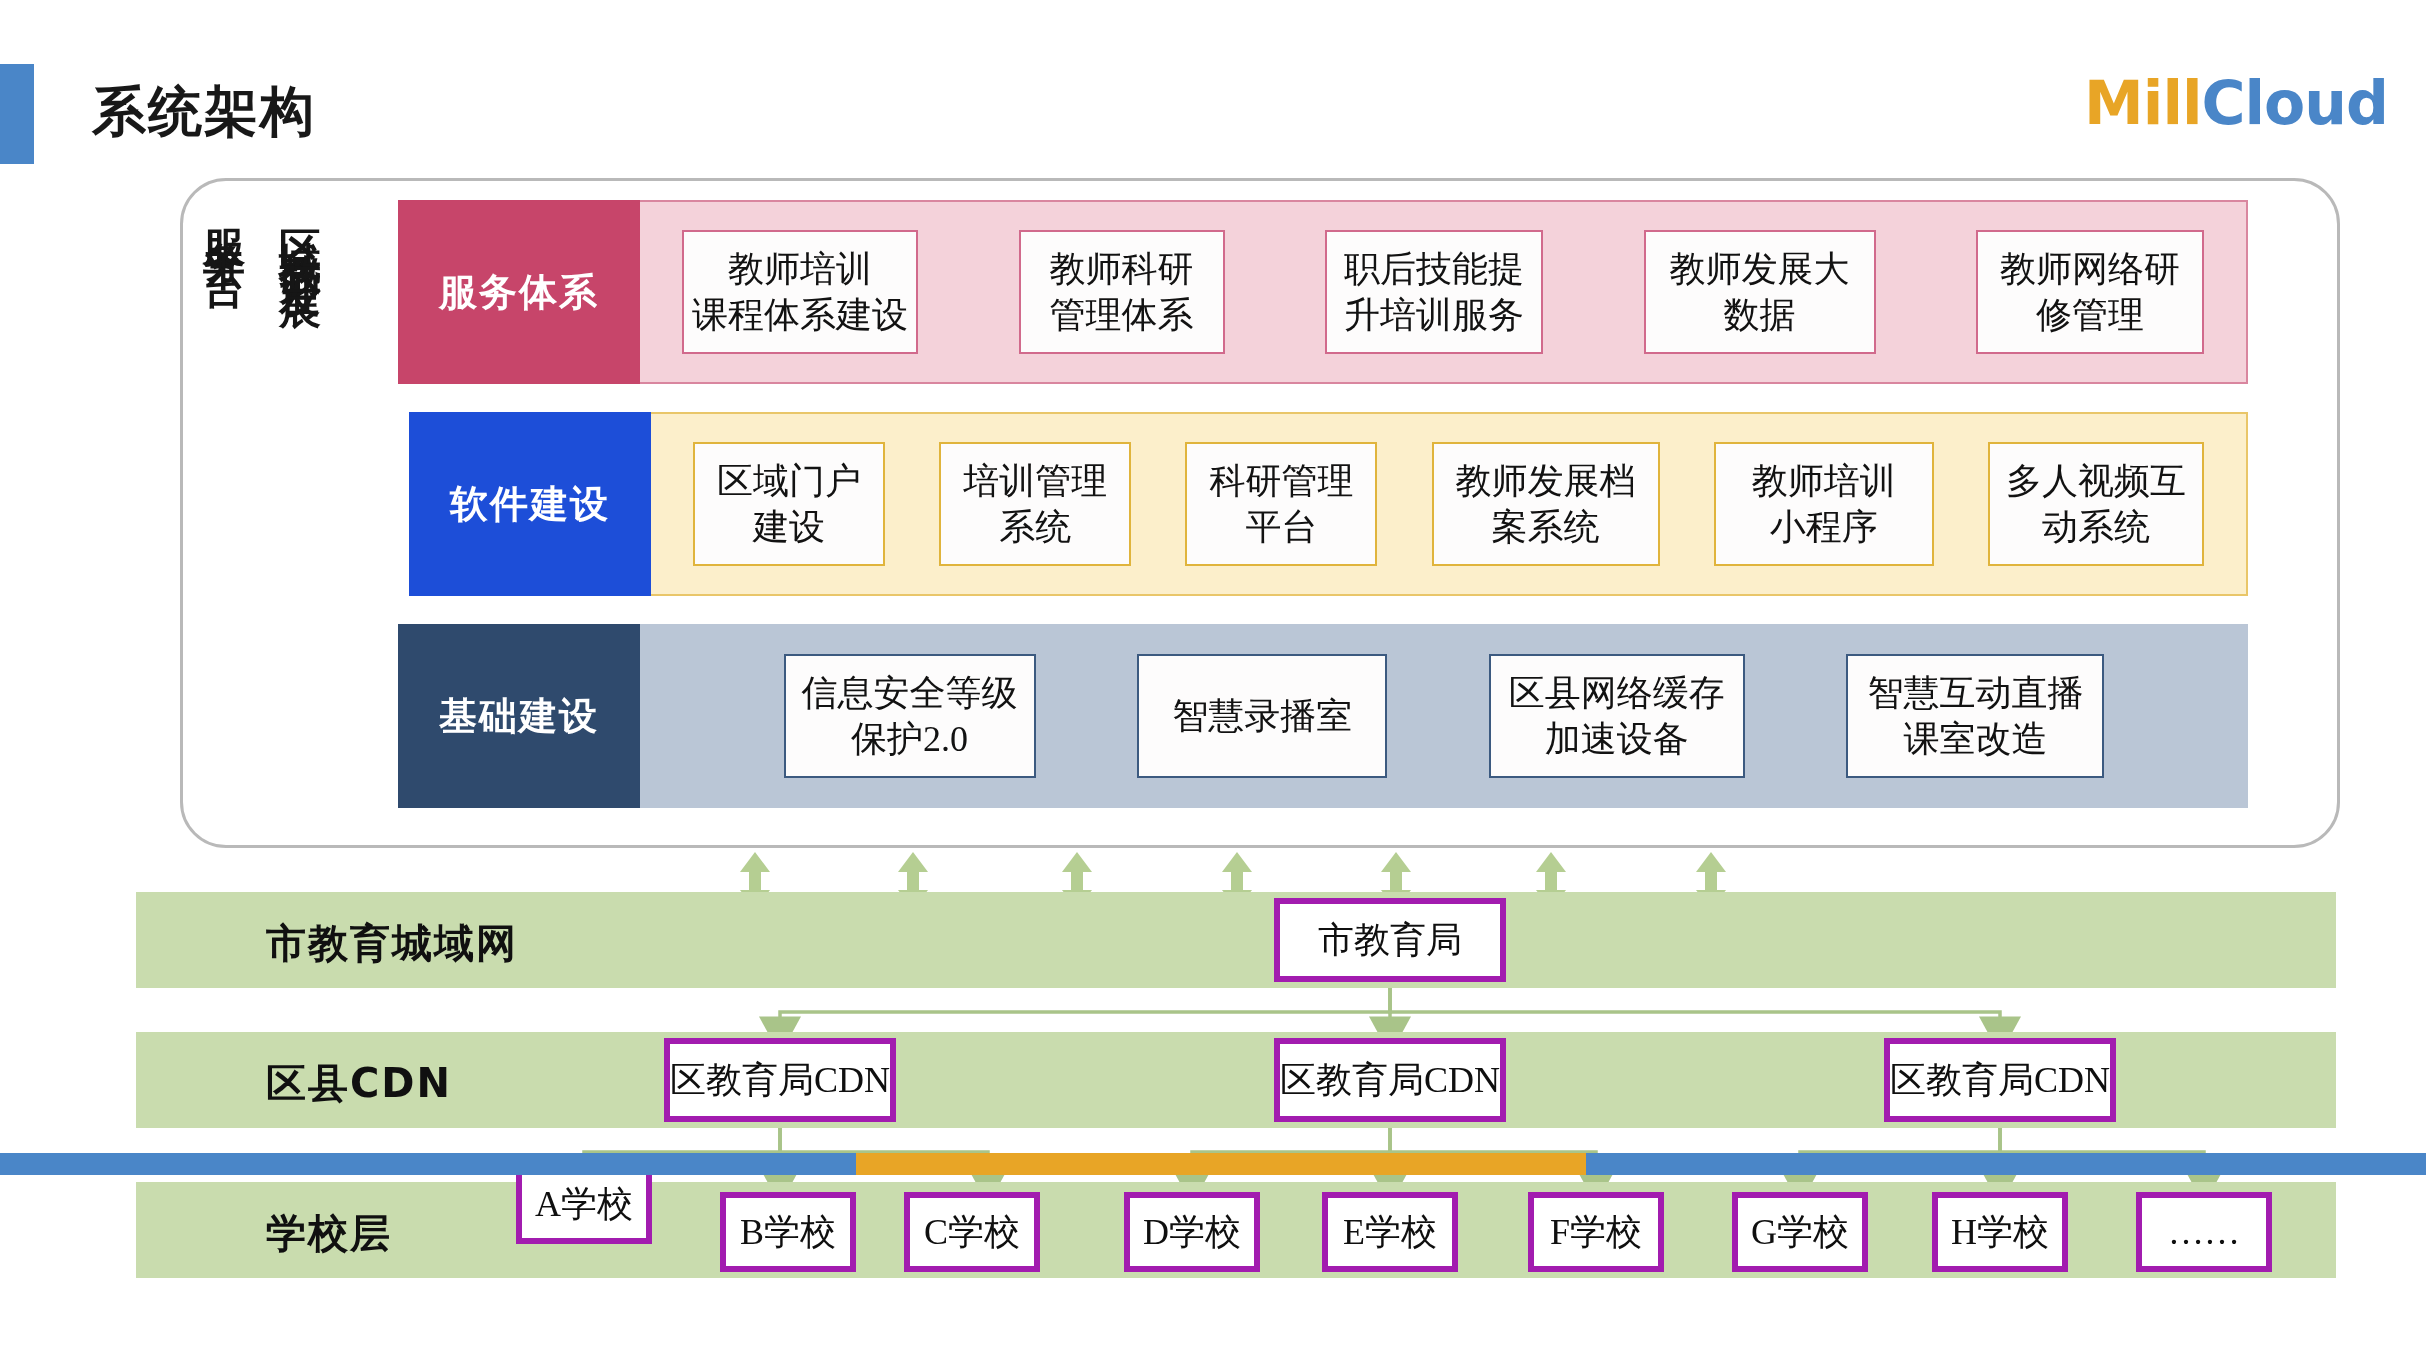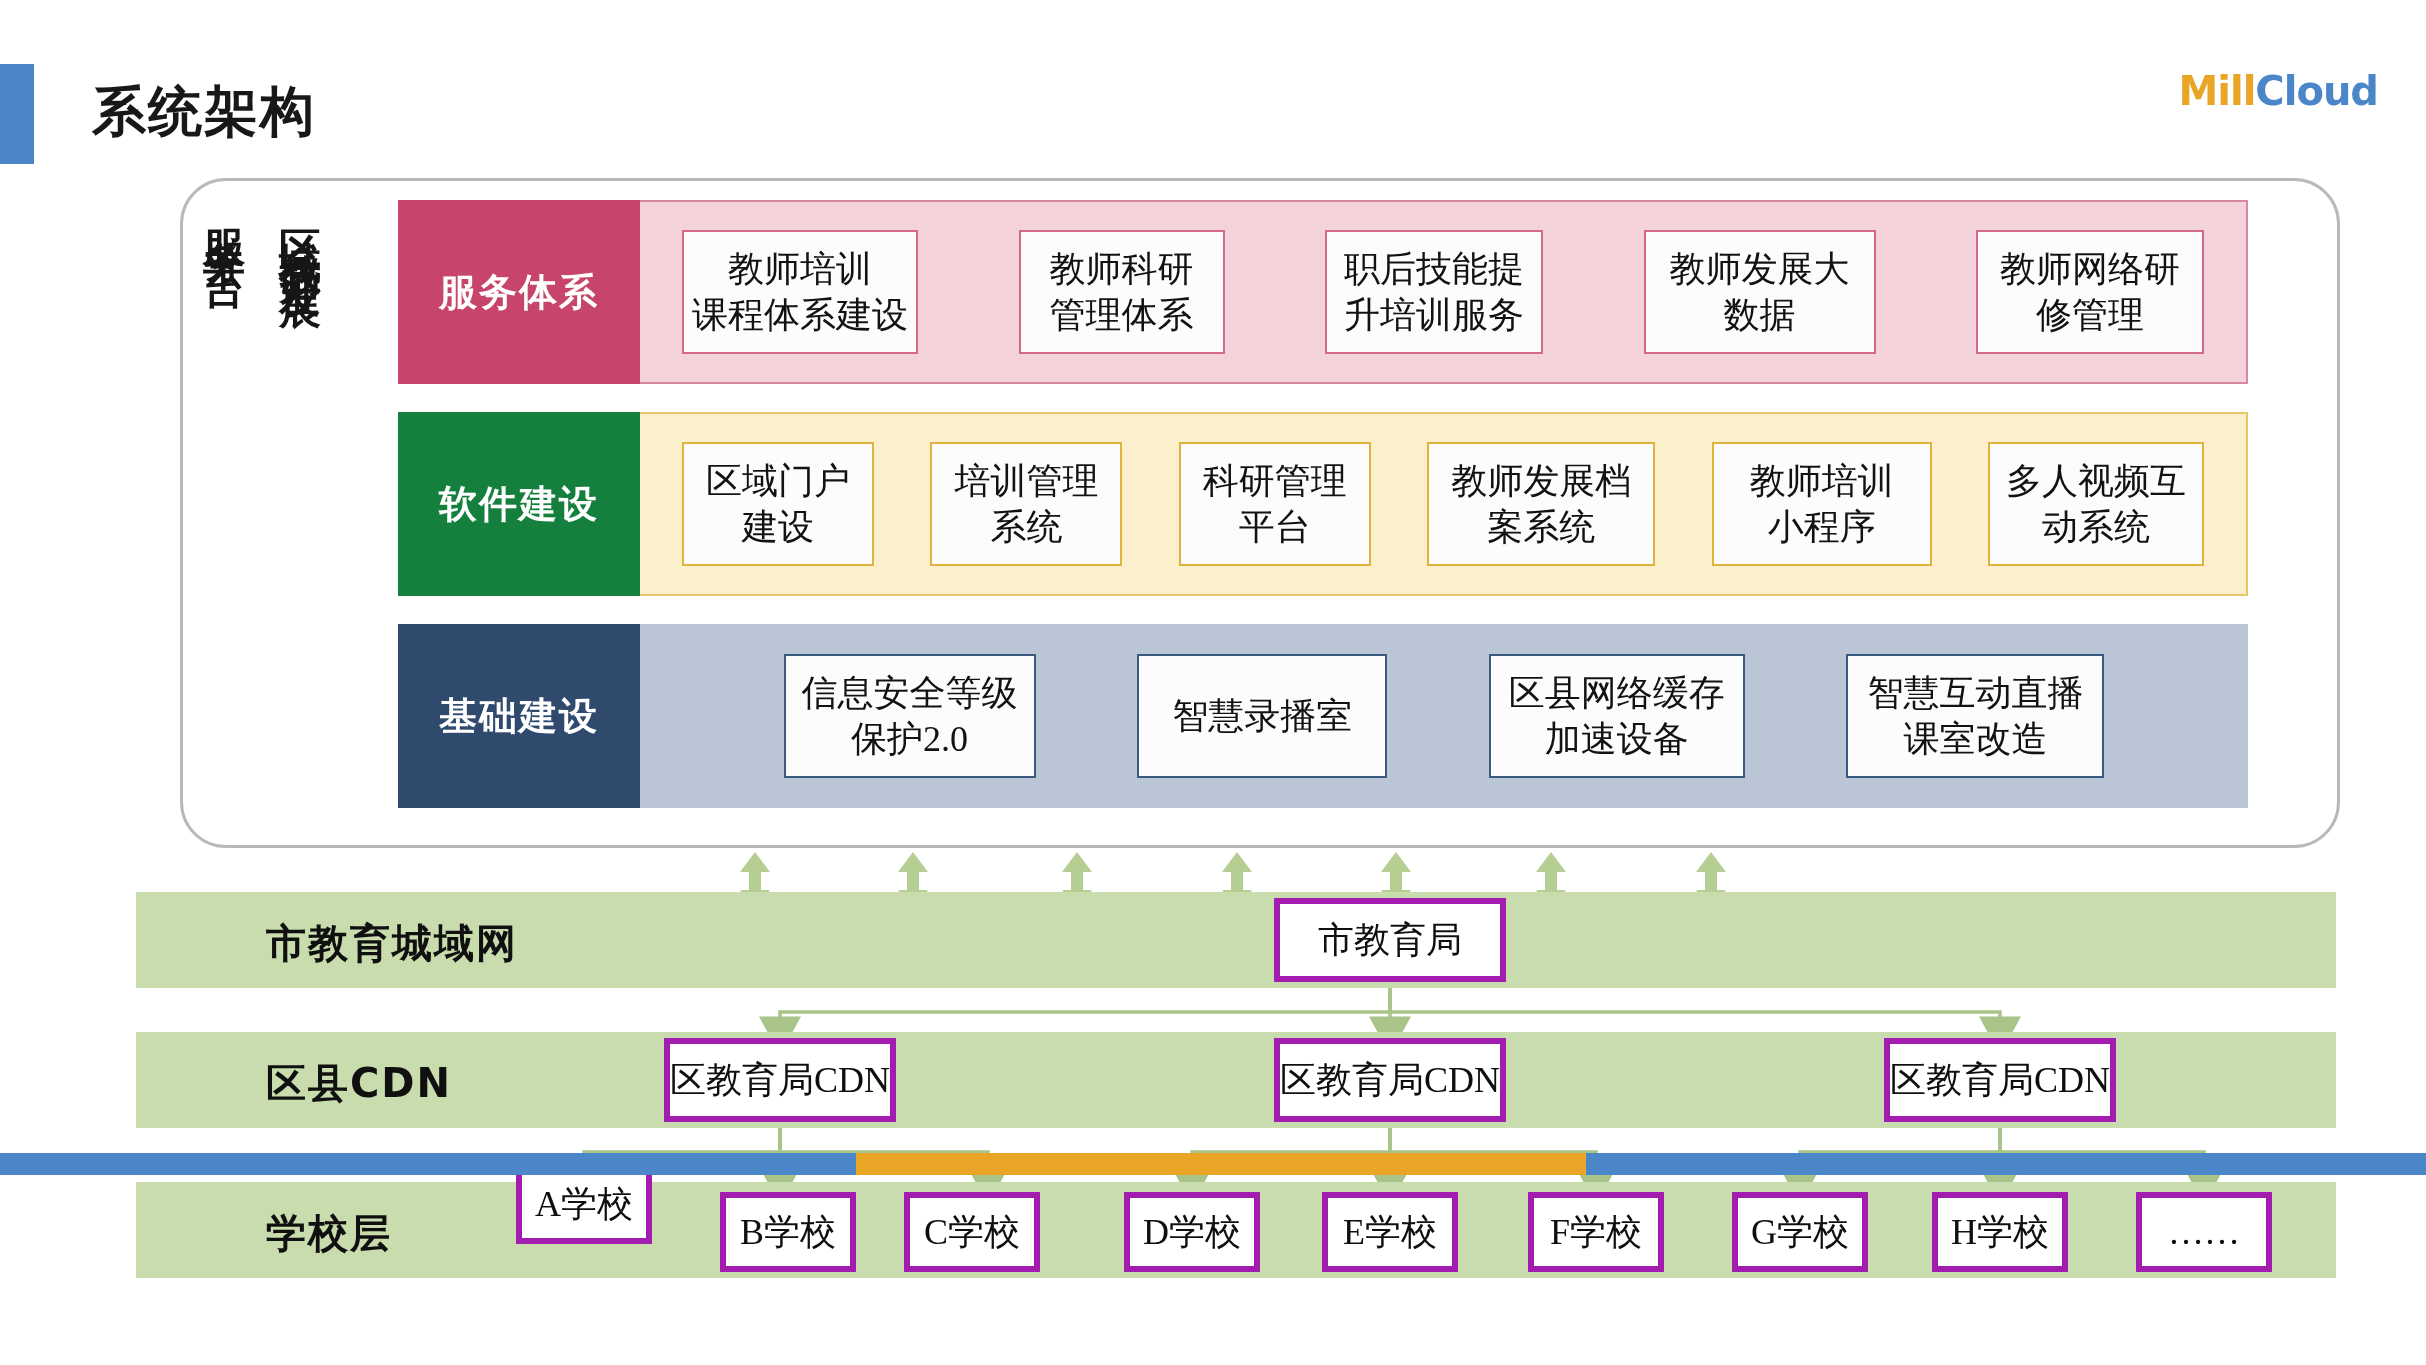--- a/index.html
+++ b/index.html
@@ -16,23 +16,23 @@
     position: absolute; left: 0px; top: 64px;
     width: 34px; height: 100px; background: #4a86c8;
   }
   .slide-title {
     position: absolute; left: 92px; top: 62px;
     font-family: "DejaVu Sans", sans-serif;
     font-weight: 700; font-size: 54px; color: #181818;
     letter-spacing: 2px; line-height: 100px;
   }
   .brand {
-    position: absolute; right: 48px; top: 68px;
-    font-family: "DejaVu Sans", sans-serif;
-    font-weight: 700; font-size: 40px; letter-spacing: -1px;
+    position: absolute; right: 38px; top: 68px;
+    font-family: "DejaVu Sans", sans-serif;
+    font-weight: 700; font-size: 60px; letter-spacing: -1px;
   }
   .brand .mill  { color: #e8a526; }
   .brand .cloud { color: #4a86c8; }
 
   
   .platform {
     position: absolute; left: 180px; top: 178px;
     width: 2160px; height: 670px;
     border: 3px solid #b9b9b9; border-radius: 46px;
     background: #fff;
@@ -72,21 +72,21 @@
   }
 
   
   .row1 { top: 200px; width: 1850px; height: 184px; }
   .row1 .row-head { background: #c7456a; }
   .row1 .row-body { background: #f4d2da; border: 2px solid #d9869f; border-left: 0; }
   .row1 .cell { border: 2px solid #d16a8c; height: 124px; }
 
   
   .row2 { top: 412px; width: 1850px; height: 184px; }
-  .row2 .row-head { background: #15803d; }
+  .row2 .row-head { background: #1d4ed8; margin-left: 11px; }
   .row2 .row-body { background: #fcefcb; border: 2px solid #e9c669; border-left: 0; }
   .row2 .cell { border: 2px solid #e0b43c; height: 124px; }
 
   
   .row3 { top: 624px; width: 1850px; height: 184px; }
   .row3 .row-head { background: #2f4a6d; }
   .row3 .row-body { background: #bac6d6; }
   .row3 .cell { border: 2px solid #3c5a80; height: 124px; }
 
   .gap { flex: 1 1 auto; }

